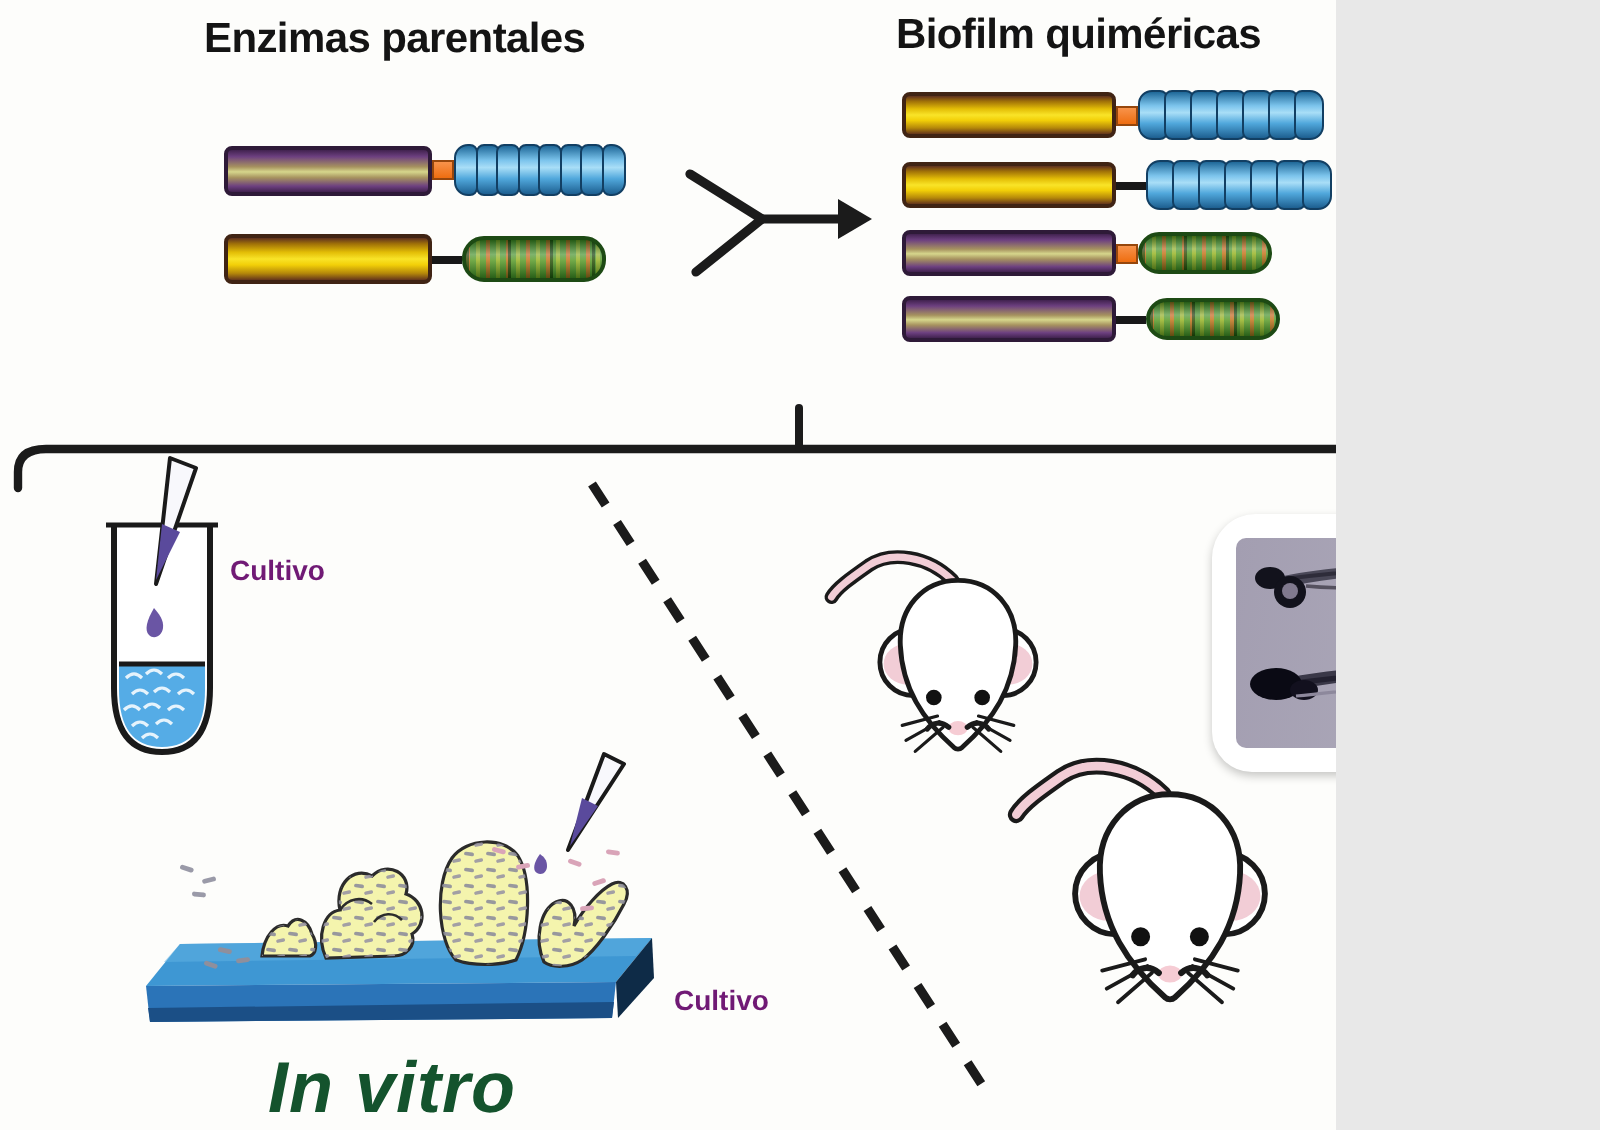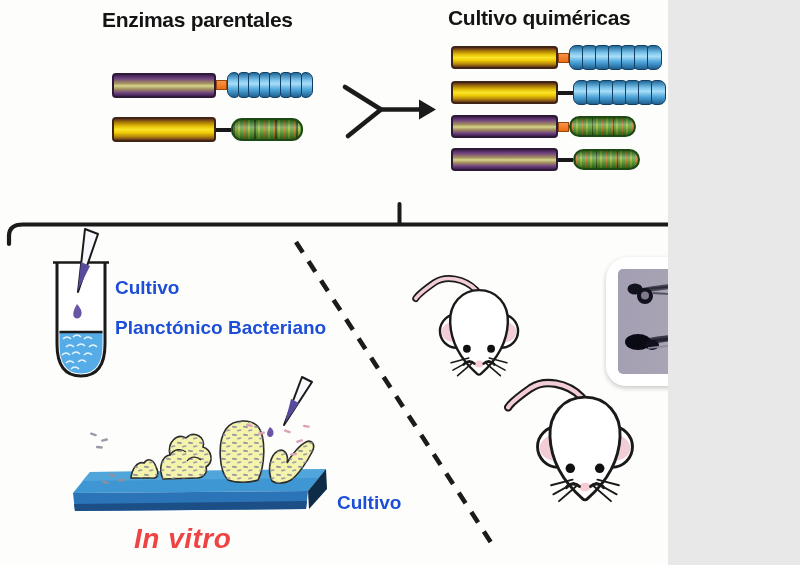--- a/index.html
+++ b/index.html
@@ -1,22 +1,22 @@
 <!DOCTYPE html>
 <html><head>
 <meta charset="utf-8">
 <style>
   html,body{margin:0;padding:0;background:#e8e8e8;}
   #stage{position:relative;width:668px;height:565px;background:#fdfdfb;overflow:hidden;
          font-family:Liberation Sans, sans-serif;}
   #art{position:absolute;left:0;top:0;width:800px;height:565px;}
 
   .title{position:absolute;font-weight:700;font-size:21px;color:#141414;letter-spacing:-.3px;white-space:nowrap;}
-  .label{position:absolute;font-weight:700;font-size:19px;color:#1d4ed8;white-space:nowrap;}
-  .latin{position:absolute;font-weight:700;font-style:italic;font-size:28px;color:#ef4444;white-space:nowrap;letter-spacing:.5px;}
+  .label{position:absolute;font-weight:700;font-size:14px;color:#701a75;white-space:nowrap;}
+  .latin{position:absolute;font-weight:700;font-style:italic;font-size:36px;color:#14532d;white-space:nowrap;letter-spacing:.5px;}
 
   
   .bars{position:absolute;display:flex;flex-direction:column;}
   #parental-bars{left:112px;top:72px;gap:19px;}
   #chimeric-bars{left:451px;top:45px;gap:10px;}
   .enzyme-bar{display:flex;align-items:center;}
   .rod{border-radius:4px;box-sizing:border-box;}
   .rod-purple{border:2px solid #2e1a38;
     background:linear-gradient(180deg,#41224f 0%,#6d4080 16%,#a6925f 40%,#d6d68c 52%,#a6925f 66%,#6d4080 86%,#41224f 100%);}
   .rod-yellow{border:2px solid #402414;
@@ -147,21 +147,21 @@
       <polygon points="302,377 312,382 284,425" fill="#f8f8fc" stroke="#1a1a1a" stroke-width="2" stroke-linejoin="round"></polygon>
       <polygon points="291,399 299,403 285,423" fill="#5a4a9c"></polygon>
     </g>
     <path d="M270,427 C267,431 266,435 268.5,436.5 C271,438 273.5,436 273.5,433 C273.5,430 272,428.5 270,427 Z" fill="#6a55a4"></path>
 
     <use href="#mouse" transform="translate(479,332) scale(0.93)"></use>
     <use href="#mouse" transform="translate(585,448) scale(1.13)"></use>
   </svg>
 
   <div class="title" style="left:102px;top:8px">Enzimas parentales</div>
-  <div class="title" style="left:448px;top:6px">Cultivo quiméricas</div>
+  <div class="title" style="left:448px;top:6px">Biofilm quiméricas</div>
 
   <div id="parental-bars" class="bars">
       <div class="enzyme-bar">
         <div class="rod rod-purple"></div>
         <div class="linker-orange"></div>
         <div class="cap cap-blue">
           <div class="seg"></div>
           <div class="seg"></div>
           <div class="seg"></div>
           <div class="seg"></div>
@@ -210,21 +210,20 @@
         <div class="cap cap-green"></div>
       </div>
       <div class="enzyme-bar">
         <div class="rod rod-purple"></div>
         <div class="linker-black"></div>
         <div class="cap cap-green"></div>
       </div>
     </div>
 
   <div class="label" style="left:115px;top:277px">Cultivo</div>
-  <div class="label" style="left:115px;top:317px">Planctónico Bacteriano</div>
   <div class="label" style="left:337px;top:492px">Cultivo</div>
   <div class="latin" style="left:134px;top:523px">In vitro</div>
 
   <div class="fish-card">
     <div class="fish-bg">
       <svg viewBox="0 0 166 105">
         <path d="M16,21 C40,14 92,11 142,13 C147,13.5 149,15 146,16.5 C100,15 55,18 22,25 Z" fill="#4a4858"></path>
         <path d="M20,21 C60,16 105,13 143,14" stroke="#2e2c3a" stroke-width="2" fill="none"></path>
         <ellipse cx="17" cy="20" rx="7.5" ry="5.5" fill="#12121c"></ellipse>
         <circle cx="27" cy="27" r="8" fill="#12121c"></circle>

